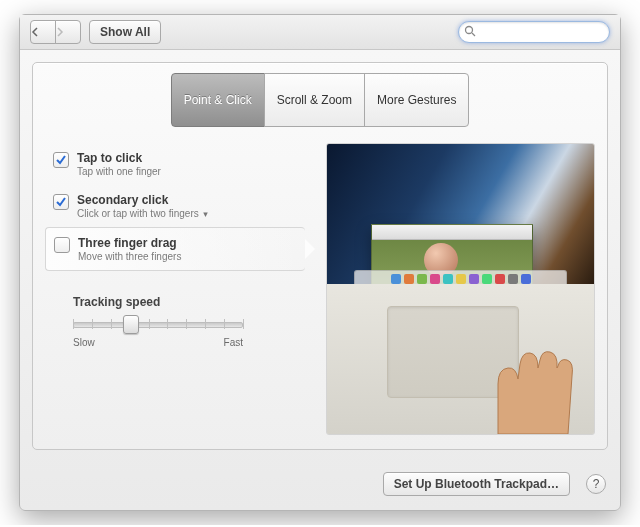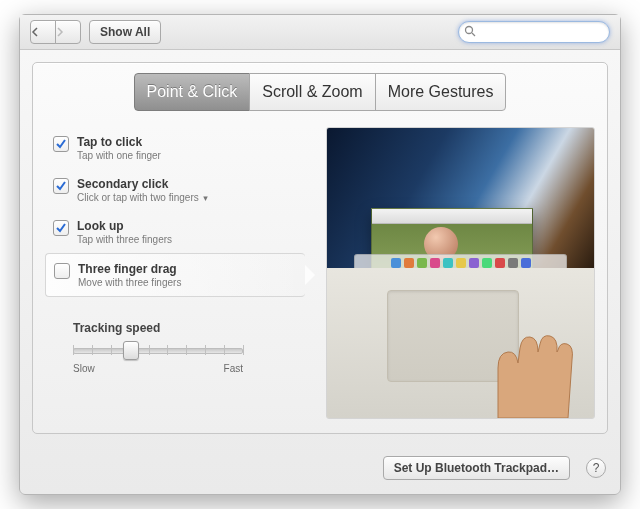--- a/index.html
+++ b/index.html
@@ -18,21 +18,21 @@
   .seg .btn:first-child{border-radius:4px 0 0 4px;margin-left:0;}
   .seg .btn:last-child{border-radius:0 4px 4px 0;}
   .showall{padding:0 10px;}
   .spacer{flex:1;}
   .search{position:relative;width:150px;height:20px;border:1px solid #9bb9e0;border-radius:11px;background:#fff;box-shadow:0 0 4px rgba(80,130,220,.5), inset 0 1px 2px rgba(0,0,0,.12);}
   .search svg{position:absolute;left:5px;top:3px;}
   .search input{position:absolute;left:20px;right:6px;top:1px;bottom:1px;border:none;outline:none;font-size:11px;background:transparent;width:120px;}
   .body{padding:12px;}
   .panel{border:1px solid #c7c7c7;border-radius:5px;background:linear-gradient(#fbfbfb,#efefef);padding:10px 12px 14px;box-shadow:inset 0 1px 0 #fff;}
   .tabs{display:flex;justify-content:center;}
-  .tab{height:20px;padding:8px 12px;font-size:16px;border:1px solid #a8a8a8;background:linear-gradient(#fdfdfd,#ebebeb);display:flex;align-items:center;margin-left:-1px;cursor:default;color:#333;}
+  .tab{height:20px;padding:16px 12px;font-size:12px;border:1px solid #a8a8a8;background:linear-gradient(#fdfdfd,#ebebeb);display:flex;align-items:center;margin-left:-1px;cursor:default;color:#333;}
   .tab:first-child{border-radius:4px 0 0 4px;margin-left:0;}
   .tab:last-child{border-radius:0 4px 4px 0;}
   .tab.sel{background:linear-gradient(#bcbcbc,#8f8f8f);color:#fff;text-shadow:0 -1px 0 rgba(0,0,0,.3);border-color:#7d7d7d;}
   .content{display:flex;margin-top:16px;gap:21px;}
   .options{flex:0 0 260px;}
   .opt{display:flex;align-items:flex-start;gap:8px;padding:8px 8px;border-radius:4px;}
   .opt.sel{background:linear-gradient(to right,#fdfdfd,rgba(253,253,253,0));border:1px solid #d7d7d7;border-right:none;position:relative;}
   .opt.sel::after{content:"";position:absolute;right:-10px;top:50%;margin-top:-10px;width:0;height:0;border-top:10px solid transparent;border-bottom:10px solid transparent;border-left:10px solid #fdfdfd;}
   .cb{width:14px;height:14px;border:1px solid #9a9a9a;border-radius:3px;background:linear-gradient(#fff,#eee);margin-top:1px;flex-shrink:0;display:flex;align-items:center;justify-content:center;}
   .cb.ck svg{display:block;}
@@ -117,31 +117,20 @@
                 <div class="cb ck">
                   <svg width="10" height="10">
                     <path d="M1 5 L4 8 L9 1" stroke="#2a6bd4" stroke-width="2" fill="none"></path>
                   </svg>
                 </div>
                 <div>
                   <div class="lbl">Secondary click</div>
                   <div class="sub">Click or tap with two fingers<span class="dd"> ▾</span></div>
                 </div>
               </div>
-              <div class="opt">
-                <div class="cb ck">
-                  <svg width="10" height="10">
-                    <path d="M1 5 L4 8 L9 1" stroke="#2a6bd4" stroke-width="2" fill="none"></path>
-                  </svg>
-                </div>
-                <div>
-                  <div class="lbl">Look up</div>
-                  <div class="sub">Tap with three fingers</div>
-                </div>
-              </div>
               <div class="opt sel">
                 <div class="cb"></div>
                 <div>
                   <div class="lbl">Three finger drag</div>
                   <div class="sub">Move with three fingers</div>
                 </div>
               </div>
             </div>
           <div class="track">
             <div class="tlbl">Tracking speed</div>

